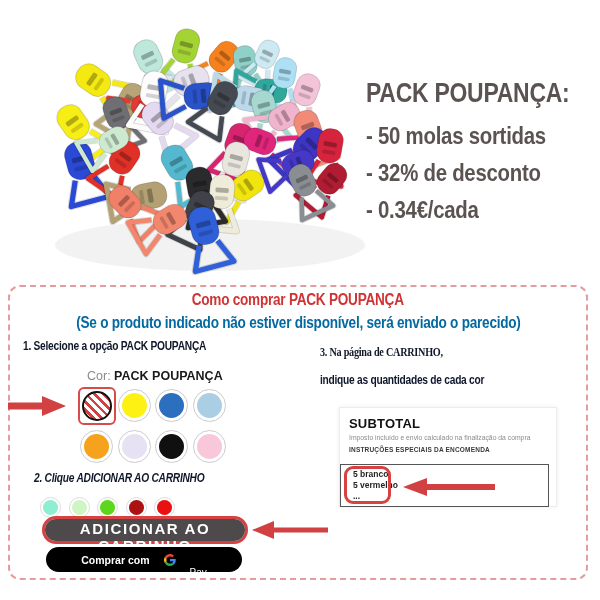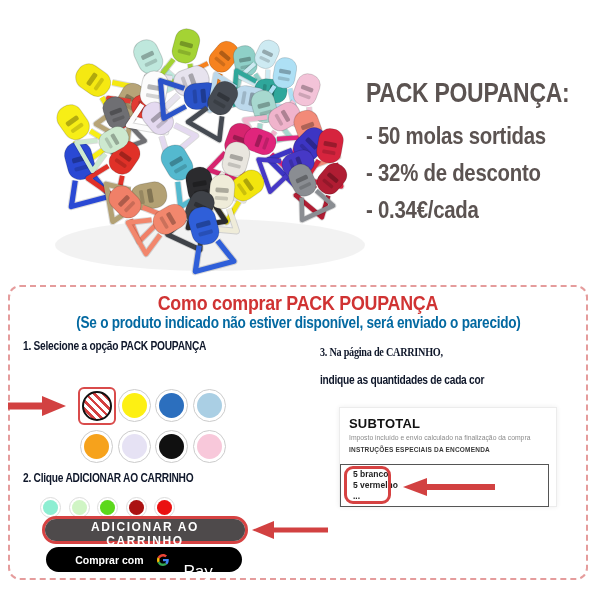--- a/index.html
+++ b/index.html
@@ -13,21 +13,21 @@
   
   #promo{position:absolute;left:366px;top:78px;color:#5b5351;}
   #promo .t{font-size:27px;margin-bottom:13px;}
   #promo .l{font-size:24px;margin-bottom:9px;}
 
   
   #photo{position:absolute;left:25px;top:5px;width:370px;height:285px;}
 
   
   #howto{position:absolute;left:8px;top:285px;width:580px;height:295px;border:2px dashed #e59c9c;border-radius:12px;box-sizing:border-box;}
-  #howto .title1{position:absolute;left:0;top:4px;width:100%;text-align:center;color:#d03333;font-size:21px;}
+  #howto .title1{position:absolute;left:0;top:4px;width:100%;text-align:center;color:#d03333;font-size:16px;}
   #howto .title2{position:absolute;left:0;top:27px;width:100%;text-align:center;color:#0369a1;font-size:16px;}
   .stephead{position:absolute;color:#0f172a;font-size:12px;}
 
   .corline{position:absolute;left:77px;top:82px;font-size:12.5px;}
   .corline .lab{color:#8a8a8a;}
   .corline .val{color:#1a1a1a;font-weight:700;}
 
   
   #swatchgrid{position:absolute;left:68px;top:98px;display:grid;grid-template-columns:repeat(4,37.5px);grid-auto-rows:41px;}
   .cell{display:flex;align-items:center;justify-content:center;}
@@ -36,24 +36,24 @@
   .selbox{border:2.5px solid #d94b4b;border-radius:6px;padding:2px;background:#fff;display:flex;align-items:center;justify-content:center;}
   .hatched{width:26px;height:26px;border:2.5px solid #111;border-radius:50%;background:repeating-linear-gradient(45deg,#d44040 0 2.5px,#fff 2.5px 6px);}
 
   
   #miniswatches{position:absolute;left:30px;top:210px;display:flex;gap:7.5px;}
   .miniring{width:19px;height:19px;border:1px solid #ddd;border-radius:50%;background:#fff;display:flex;align-items:center;justify-content:center;}
   .minidisc{width:15px;height:15px;border-radius:50%;}
 
   
   #addwrap{position:absolute;left:32px;top:229px;width:206px;height:28px;border:3px solid #d64242;border-radius:17px;box-sizing:border-box;display:flex;}
-  #addbtn{flex:1;margin:0;background:#4e4a4b;border:none;border-radius:13px;color:#fff;font-family:inherit;font-weight:700;font-size:12px;letter-spacing:1.6px;cursor:pointer;}
+  #addbtn{flex:1;margin:0;background:#4e4a4b;border:none;border-radius:13px;color:#fff;font-family:inherit;font-weight:700;font-size:15px;letter-spacing:1.6px;cursor:pointer;}
   #gpaybtn{position:absolute;left:36px;top:260px;width:196px;height:25px;background:#000;border:none;border-radius:13px;color:#fff;font-family:inherit;display:flex;align-items:center;justify-content:center;gap:14px;cursor:pointer;}
   #gpaybtn .gp{font-size:10.5px;font-weight:700;}
-  #gpaybtn .pay{font-size:17px;margin-top:25px;}
+  #gpaybtn .pay{font-size:10px;margin-top:25px;}
 
   .arrow{position:absolute;}
 
   
   #cartcard{position:absolute;left:329px;top:120px;width:218px;height:100px;background:#fff;border:1px solid #ececec;box-shadow:0 0 5px rgba(0,0,0,.07);box-sizing:border-box;padding:8px 0 9px 9px;}
   #cartcard .sub{font-size:13px;font-weight:700;color:#111;letter-spacing:.2px;}
   .tiny{font-size:10px;transform:scale(.68);transform-origin:0 0;width:147%;color:#8c8c8c;margin-top:3px;}
   .tinylabel{font-size:10px;transform:scale(.65);transform-origin:0 0;width:154%;color:#3a3a3a;font-weight:700;letter-spacing:.3px;margin-top:1px;}
   #instrbox{position:absolute;left:0;top:56px;width:209px;height:43px;border:1px solid #555;background:#fff;box-sizing:border-box;}
   #instrtext{position:absolute;left:12px;top:3px;font-size:10px;transform:scale(.85);transform-origin:0 0;font-weight:700;color:#222;white-space:pre-line;line-height:1.3;}
@@ -370,20 +370,24 @@
     <div class="l"><span class="cond">- 32% de desconto</span></div>
     <div class="l"><span class="cond">- 0.34€/cada</span></div>
   </div>
 
   <div id="howto">
     <div class="title1"><span class="cond center">Como comprar PACK POUPANÇA</span></div>
     <div class="title2"><span class="cond center">(Se o produto indicado não estiver disponível, será enviado o parecido)</span></div>
 
     <div class="stephead" style="left:13px;top:52px;"><span class="cond">1. Selecione a opção PACK POUPANÇA</span></div>
 
+    <div class="corline">
+      <span class="lab">Cor:</span>
+      <span class="val">PACK POUPANÇA</span>
+    </div>
 
     <svg class="arrow" style="left:-2px;top:109px;" width="58" height="20" viewBox="0 0 58 20">
       <rect x="0" y="6.5" width="36" height="7" fill="#d24141"></rect>
       <polygon points="34,0 58,10 34,20" fill="#d24141"></polygon>
     </svg>
 
     <div id="swatchgrid">
         <div class="cell">
           <div class="selbox">
             <div class="hatched"></div>
@@ -419,21 +423,21 @@
             <div class="disc" style="background: rgb(16, 16, 16);"></div>
           </div>
         </div>
         <div class="cell">
           <div class="ring">
             <div class="disc" style="background: rgb(248, 200, 218);"></div>
           </div>
         </div>
       </div>
 
-    <div class="stephead" style="left:13px;top:184px;"><span class="cond">2. Clique ADICIONAR AO CARRINHO</span></div>
+    <div class="stephead" style="left:24px;top:184px;font-style:italic;"><span class="cond">2. Clique ADICIONAR AO CARRINHO</span></div>
 
     <div id="miniswatches">
         <div class="miniring">
           <div class="minidisc" style="background: rgb(141, 238, 210);"></div>
         </div>
         <div class="miniring">
           <div class="minidisc" style="background: rgb(208, 245, 197);"></div>
         </div>
         <div class="miniring">
           <div class="minidisc" style="background: rgb(92, 216, 28);"></div>

